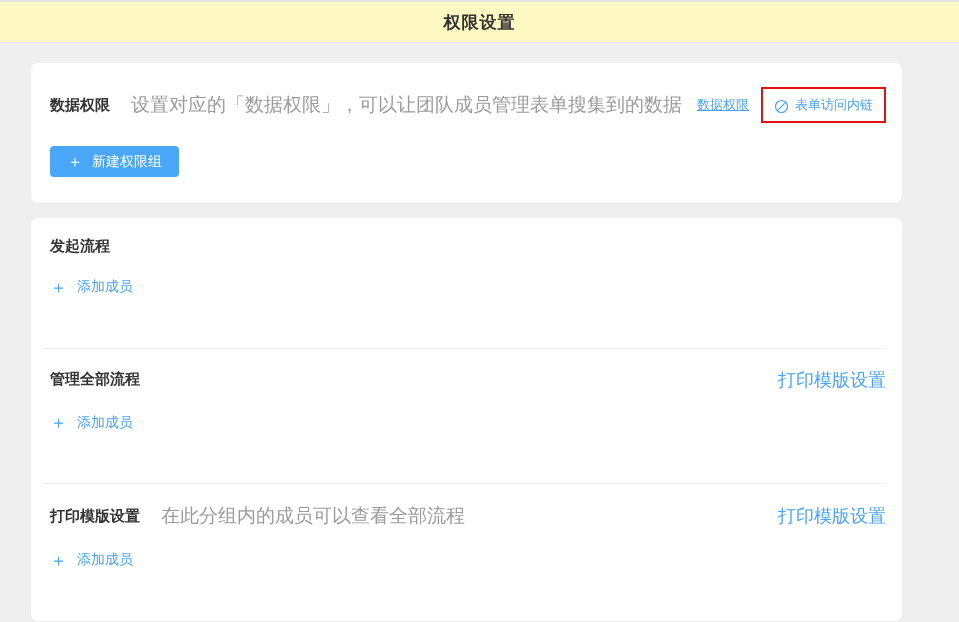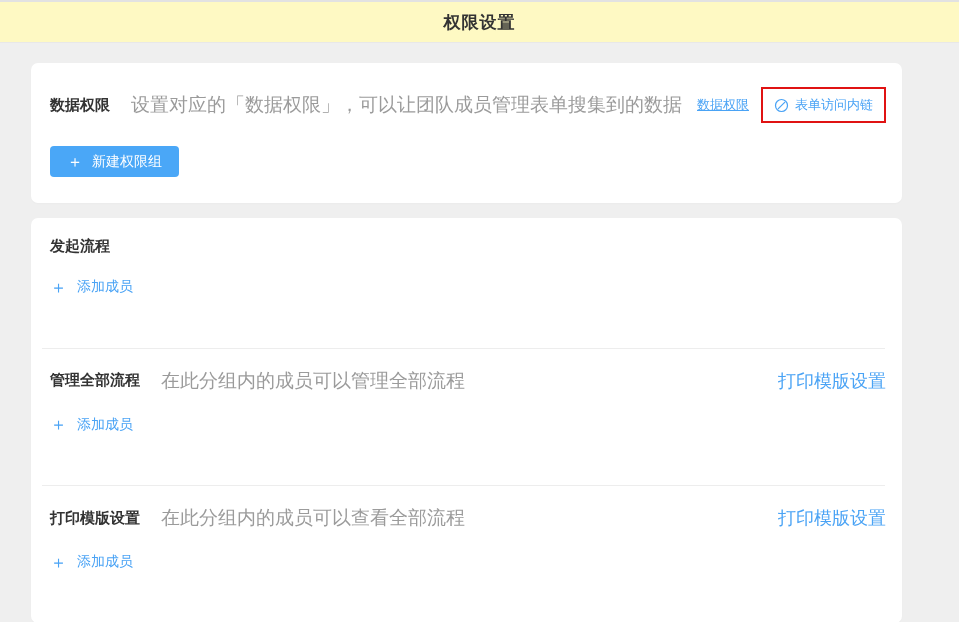--- a/index.html
+++ b/index.html
@@ -59,21 +59,21 @@
     font-size: 13px;
     color: #4aa3f5;
     text-decoration: underline;
     margin-left: 15px;
     cursor: pointer;
     white-space: nowrap;
   }
   .form-access-box {
     margin-left: auto;
     display: flex;
-    align-items: center;
+    align-items: flex-end;
     gap: 6px;
     color: #4aa3f5;
     font-size: 13px;
     border: 2px solid #e01313;
     padding: 7px 11px;
     cursor: pointer;
     white-space: nowrap;
   }
   .link-icon { display: inline-flex; }
   .primary-btn {
@@ -166,21 +166,20 @@
         <span class="plus-glyph">＋</span>
         <span>添加成员</span>
       </div>
     </div>
 
     <div class="divider"></div>
 
     <div class="perm-section">
       <div class="row">
         <span class="section-title">管理全部流程</span>
-        <span class="section-desc">在此分组内的成员可以管理全部流程</span>
         <a class="right-link">打印模版设置</a>
       </div>
       <div class="add-member">
         <span class="plus-glyph">＋</span>
         <span>添加成员</span>
       </div>
     </div>
 
     <div class="divider"></div>
 

